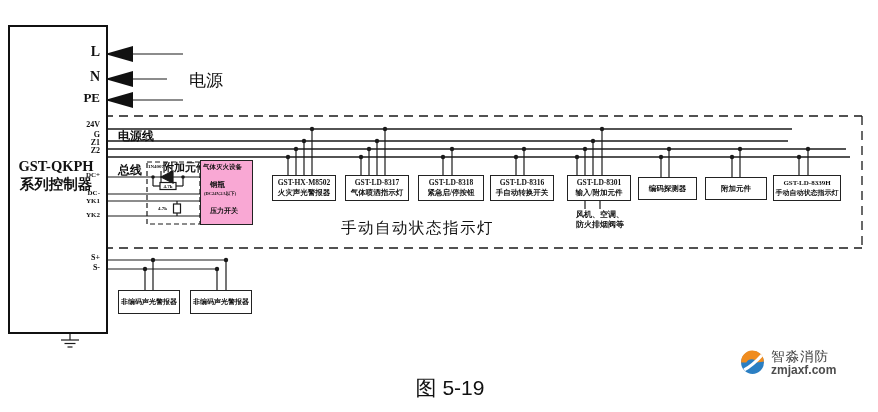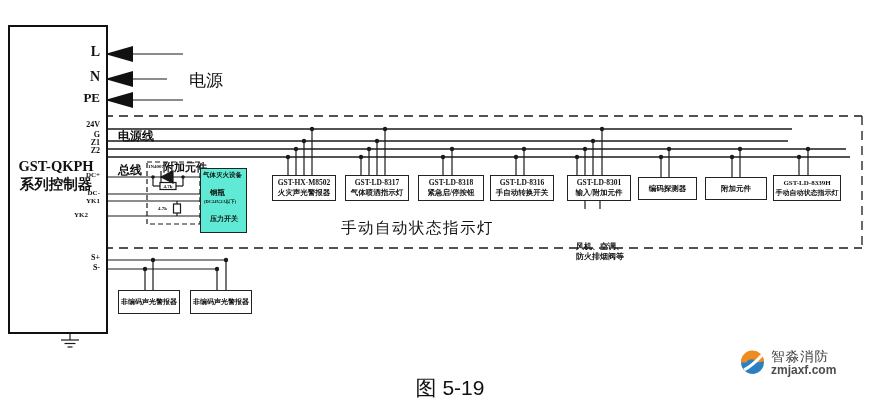--- a/index.html
+++ b/index.html
@@ -13,26 +13,26 @@
   .term{position:absolute;text-align:right;font-weight:bold;}
   .t-big{font-size:14px;line-height:14px;}
   .t-sm{font-size:8px;line-height:8px;}
   .t-xs{font-size:7px;line-height:7px;}
   .ctrl{position:absolute;left:8px;top:25px;width:96px;height:305px;border:2px solid #111;background:#fff;}
   .ctrl-name{position:absolute;left:9px;top:157px;width:94px;text-align:center;
              font-weight:bold;font-size:14.5px;line-height:18px;}
   .busLabel{position:absolute;font-weight:bold;font-size:12px;line-height:9px;text-align:right;}
   .tiny{position:absolute;font-size:5px;line-height:5px;font-weight:bold;}
   .dash-title{position:absolute;font-weight:bold;font-size:11px;line-height:8px;}
-  .gasbox{position:absolute;left:200px;top:168px;width:45px;height:63px;border:1px solid #222;background:#5eead4;}
+  .gasbox{position:absolute;left:200px;top:160px;width:45px;height:63px;border:1px solid #222;background:#f9a8d4;padding-left:6px;}
   .zone-title{position:absolute;left:341px;top:218px;font-size:15.5px;letter-spacing:1.5px;}
   .caption{position:absolute;left:370px;top:374px;width:160px;text-align:center;
            font-family:"Liberation Sans","DejaVu Sans",sans-serif;font-size:21px;}
   .loads{position:absolute;left:555px;top:210px;width:90px;text-align:center;
-         font-weight:bold;font-size:8px;line-height:9.5px;margin-top:32px;}
+         font-weight:bold;font-size:8px;line-height:9.5px;}
   .logo{position:absolute;left:739px;top:349px;display:flex;align-items:center;gap:5px;}
   .logo-txt{display:flex;flex-direction:column;}
   .logo-name{font-family:"Liberation Sans","DejaVu Sans",sans-serif;font-weight:normal;
              font-size:13.5px;line-height:15px;color:#3d3d3d;letter-spacing:1px;}
   .logo-site{font-family:"Liberation Sans","DejaVu Sans",sans-serif;font-weight:bold;
              font-size:12px;line-height:12px;color:#4d4d4d;}
   .pw{position:absolute;left:189px;top:69px;font-size:17px;}
 </style>
 </head>
 <body>
@@ -193,21 +193,21 @@
   <div class="term t-big" style="left:70px;top:45px;width:30px">L</div>
   <div class="term t-big" style="left:70px;top:70px;width:30px">N</div>
   <div class="term t-big" style="left:70px;top:91px;width:30px;font-size:13px">PE</div>
   <div class="term t-sm" style="left:72px;top:121px;width:28px">24V</div>
   <div class="term t-sm" style="left:72px;top:131px;width:28px">G</div>
   <div class="term t-sm" style="left:72px;top:139px;width:28px">Z1</div>
   <div class="term t-sm" style="left:72px;top:147px;width:28px">Z2</div>
   <div class="term t-xs" style="left:72px;top:172px;width:28px">DC+</div>
   <div class="term t-xs" style="left:72px;top:189.5px;width:28px">DC-</div>
   <div class="term t-xs" style="left:72px;top:197.5px;width:28px">YK1</div>
-  <div class="term t-xs" style="left:60px;top:212px;width:28px">YK2</div>
+  <div class="term t-xs" style="left:72px;top:212px;width:28px">YK2</div>
   <div class="term t-sm" style="left:72px;top:254px;width:28px">S+</div>
   <div class="term t-sm" style="left:72px;top:264px;width:28px">S-</div>
 
   <div class="pw">电源</div>
 
   <div class="busLabel" style="left:118px;top:131.5px">电源线</div>
   <div class="busLabel" style="left:118px;top:166px">总线</div>
 
   <div class="tiny" style="left:148px;top:164px">1N4007</div>
   <div class="dash-title" style="left:163px;top:163px">附加元件</div>

